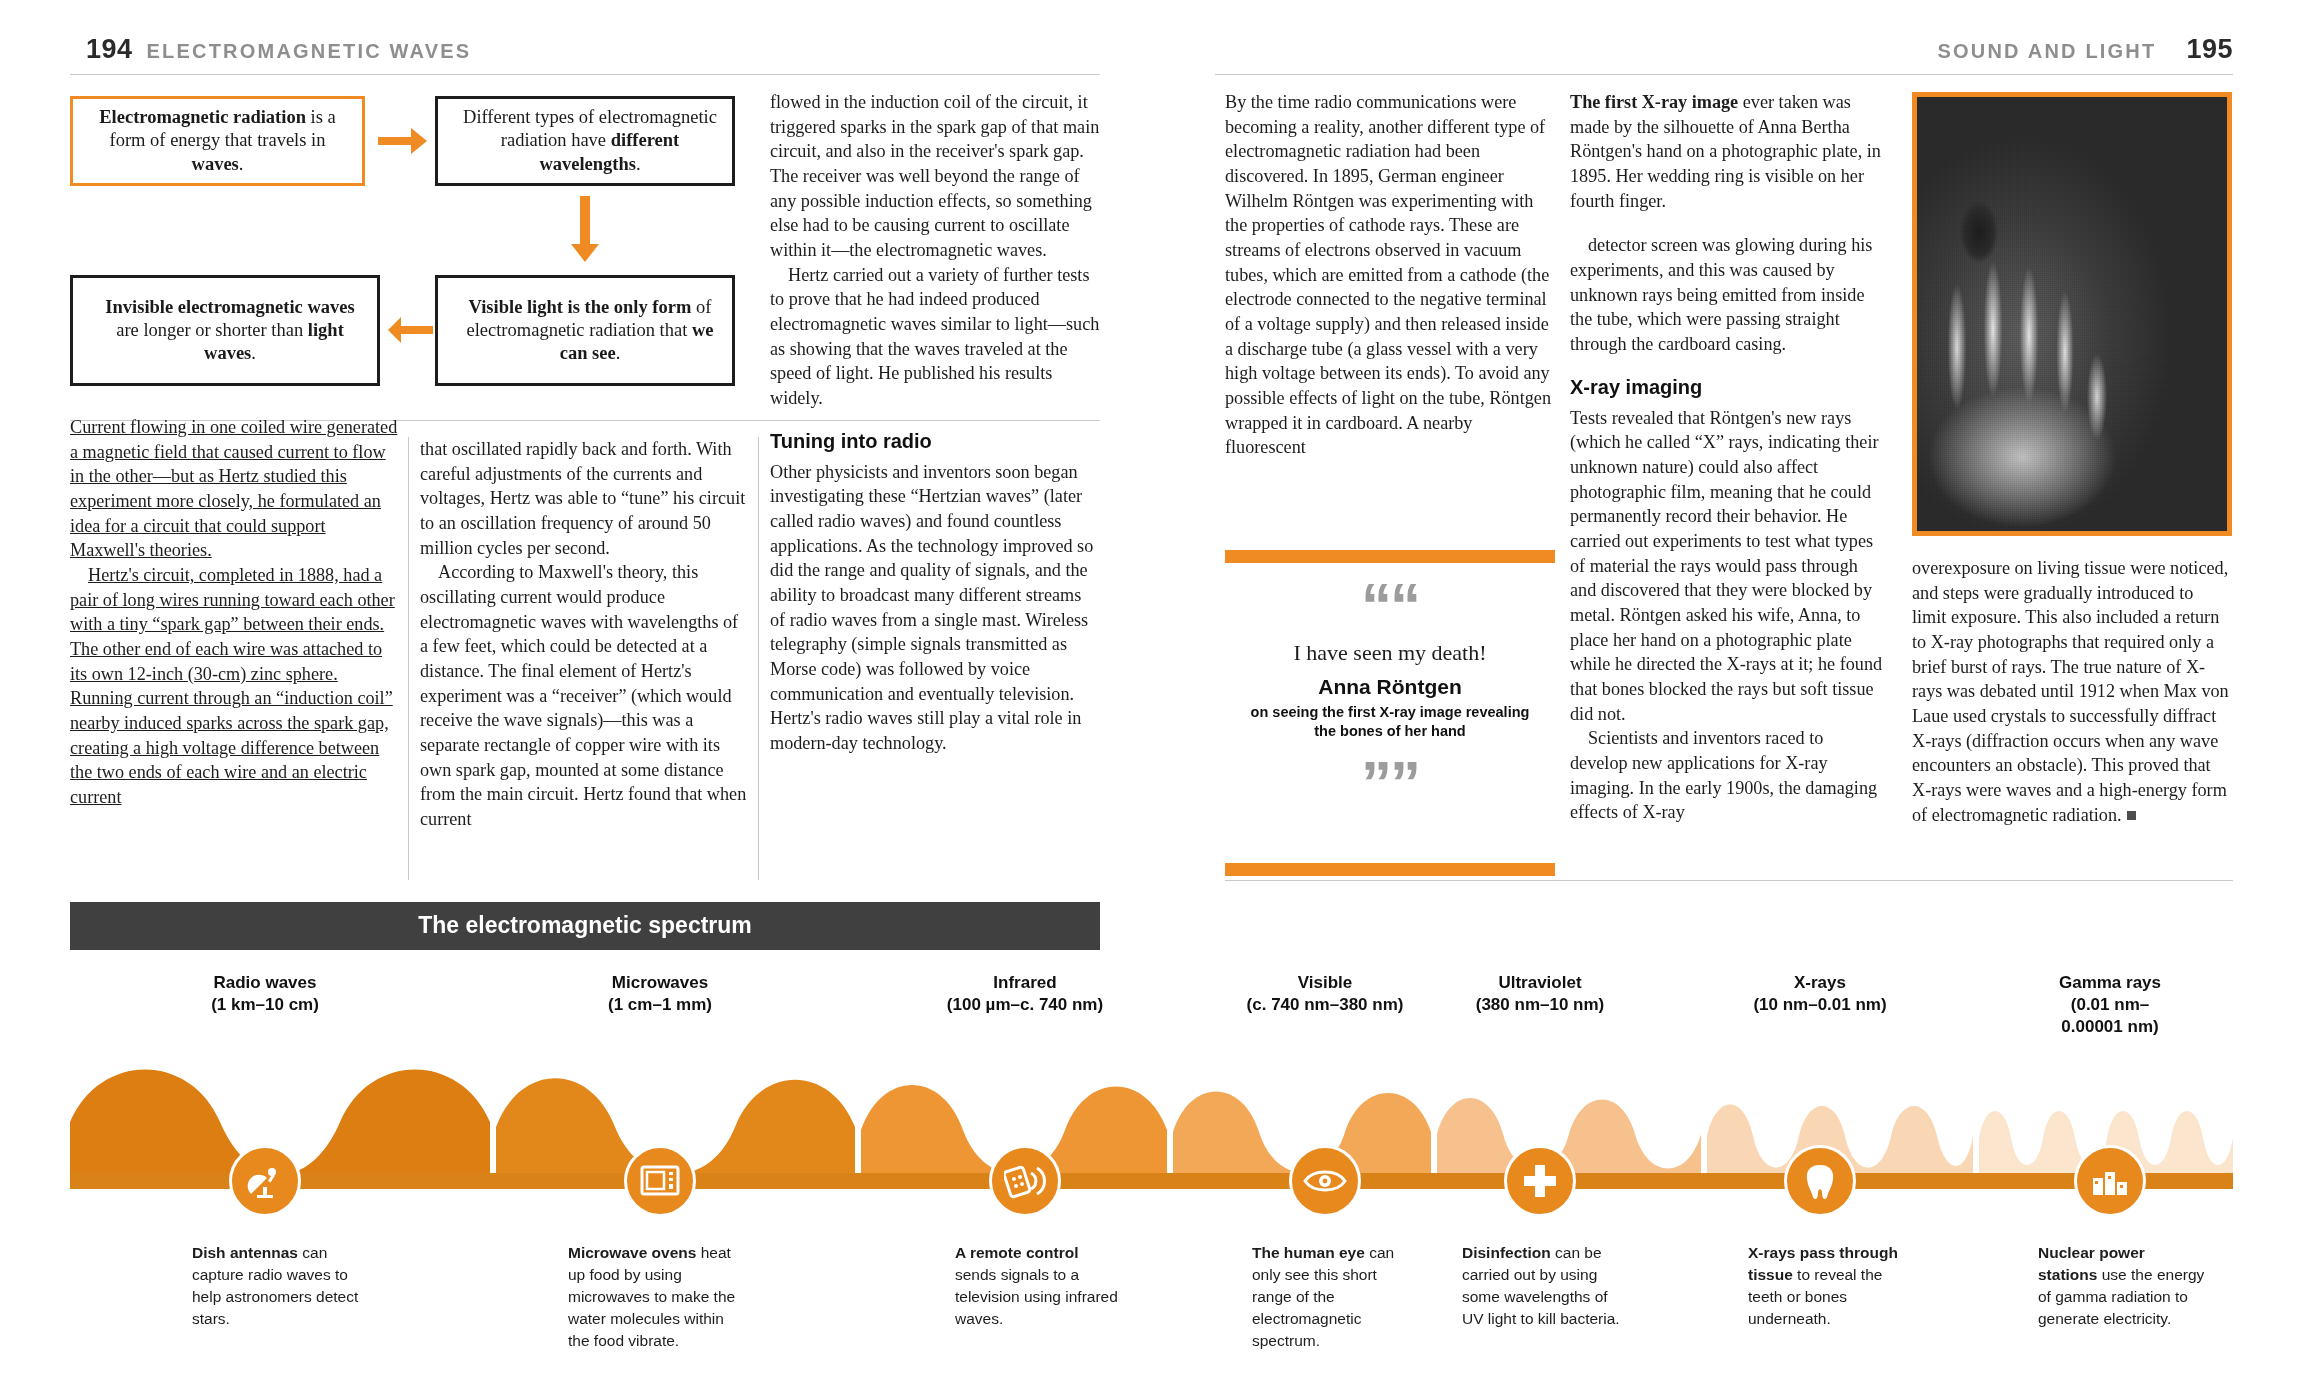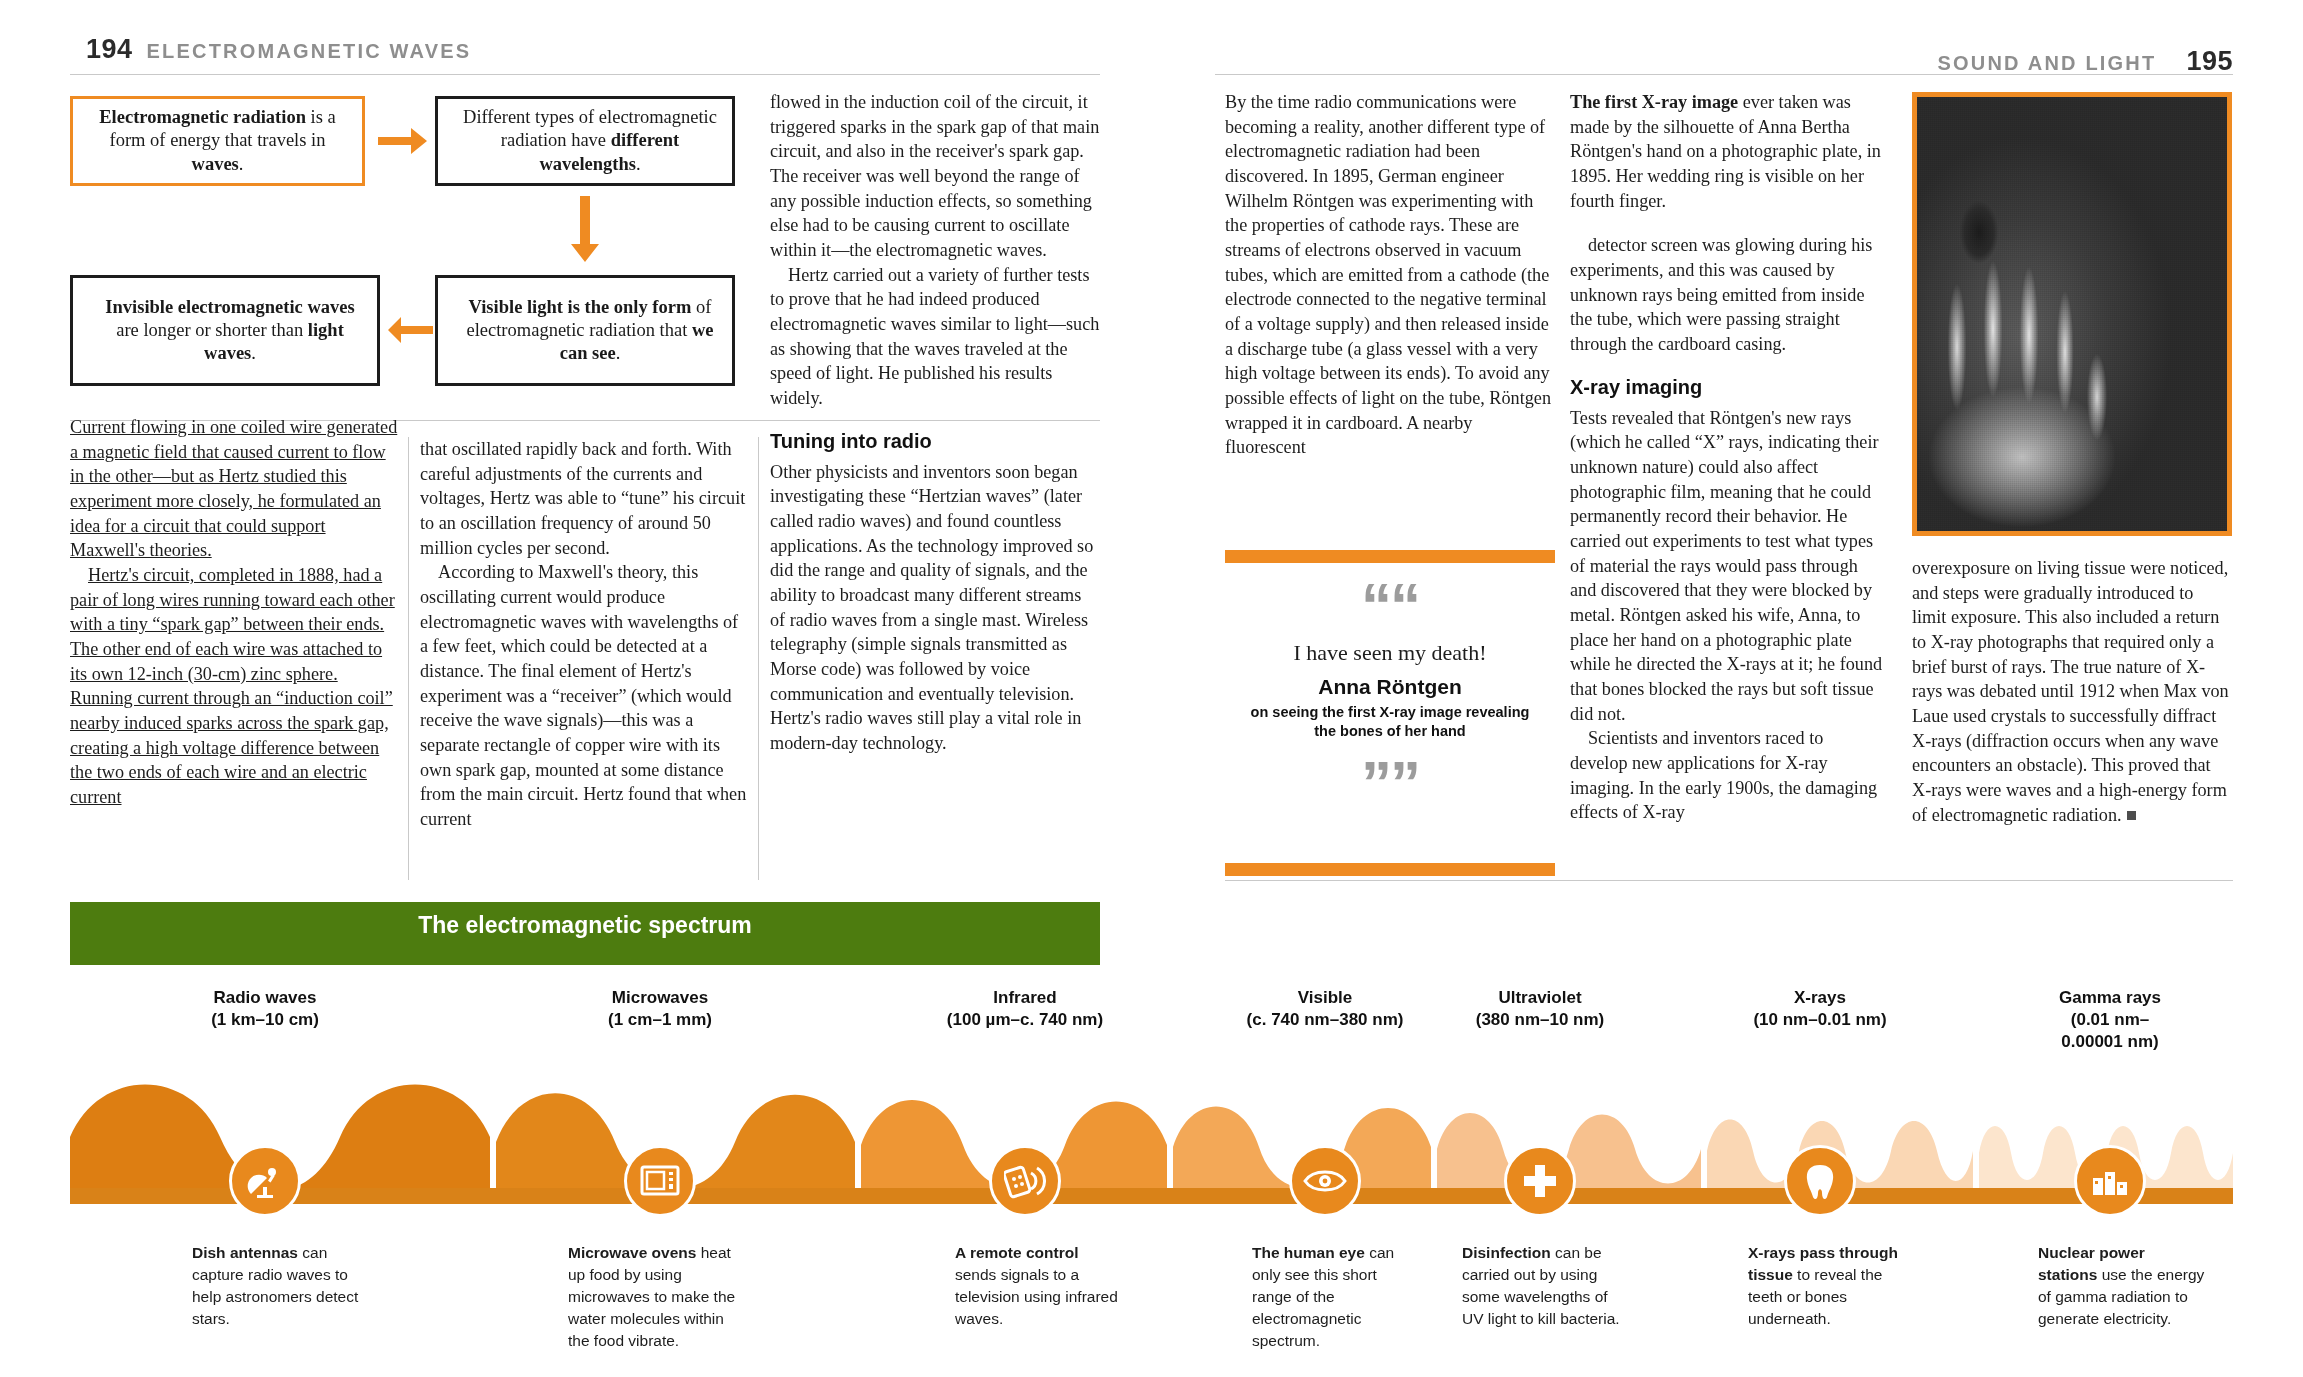--- a/index.html
+++ b/index.html
@@ -32,21 +32,21 @@
     position: absolute;
     left: 0;
     top: 0;
     display: flex;
     align-items: baseline;
     gap: 14px;
   }
   .hdr-right {
     position: absolute;
     right: 0;
-    top: 12px;
+    top: 0;
     display: flex;
     align-items: baseline;
     gap: 14px;
   }
   .folio {
     font-family: "Liberation Sans", sans-serif;
     font-weight: bold;
     font-size: 27px;
     color: #2b2b2b;
     letter-spacing: 0.5px;
@@ -189,27 +189,27 @@
 
   
   .spectrum {
     position: absolute;
     left: 70px;
     top: 902px;
     width: 2163px;
   }
   .spec-title {
     width: 1030px;
-    background: #4d7c0f;
+    background: #404040;
     color: #ffffff;
     font-family: "Liberation Sans", sans-serif;
     font-weight: bold;
     font-size: 23px;
     text-align: center;
-    padding: 10px 0 26px 0;
+    padding: 10px 0 11px 0;
     box-sizing: border-box;
   }
   .spec-labels {
     position: relative;
     height: 46px;
     margin-top: 22px;
   }
   .spec-label {
     position: absolute;
     font-family: "Liberation Sans", sans-serif;

